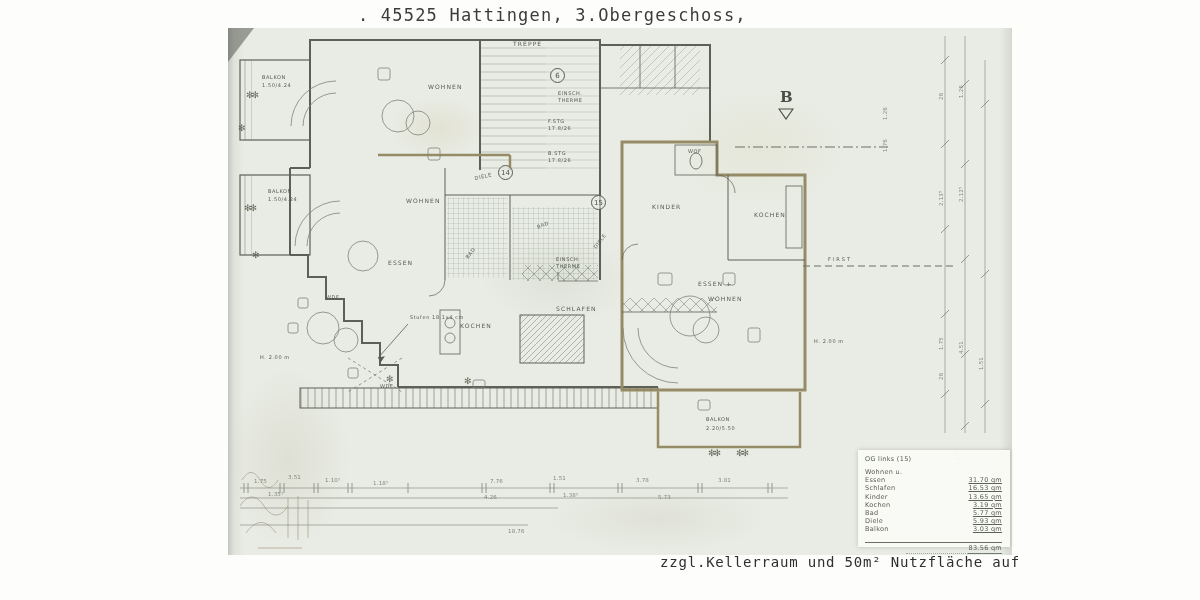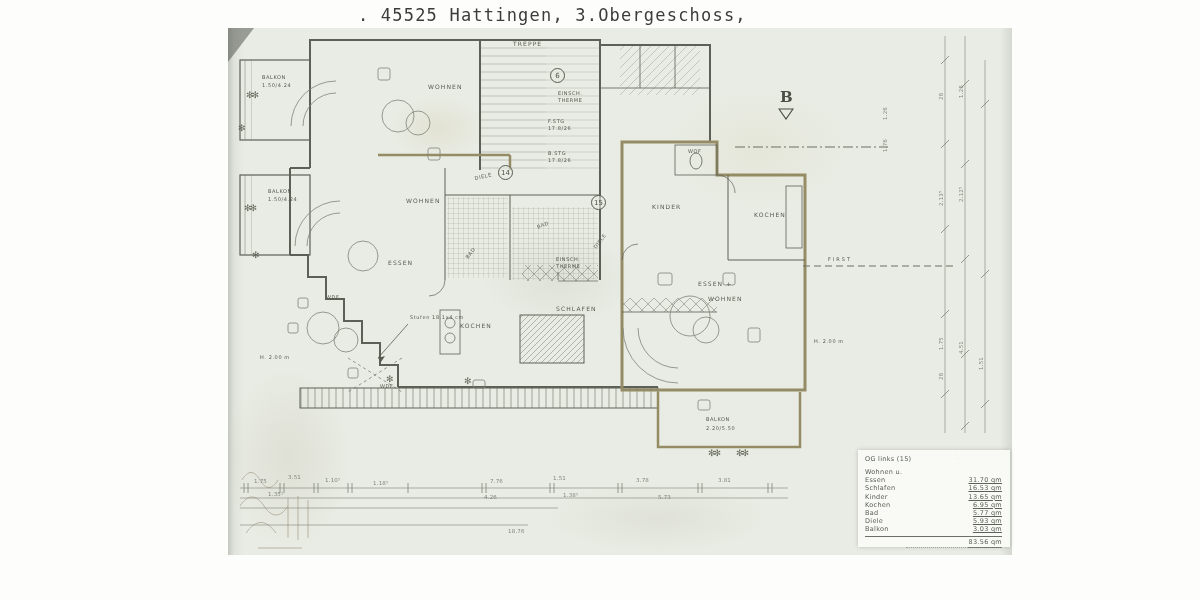--- a/index.html
+++ b/index.html
@@ -33,21 +33,21 @@
        font-family:"DejaVu Serif","Liberation Serif",serif;}
   .tri{position:absolute;width:16px;height:12px;}
   .tri svg{display:block;}
   
   #area-table{position:absolute;left:630px;top:422px;width:152px;height:97px;
        background:rgba(250,251,246,.95);box-shadow:0 0 4px rgba(100,105,95,.35);
        padding:5px 8px 4px 7px;box-sizing:border-box;color:#5b6156;font-size:6.5px;letter-spacing:.3px;}
   #area-table .tbl-title{margin-bottom:5px;color:#555c51;}
   .trow{display:flex;justify-content:space-between;line-height:8.2px;align-items:flex-end;}
   .trow .val{text-align:right;text-decoration:underline;}
-  .trow-total{margin-top:2px;border-top:.5px solid #6a7065;padding-top:1px;text-align:right;}
+  .trow-total{margin-top:8px;border-top:.5px solid #6a7065;padding-top:1px;text-align:right;}
   .trow-total .val{border-bottom:1.5px double #6a7065;padding-bottom:1px;}
   .tbl-dots{margin-top:1px;border-bottom:1px dotted #8a9084;width:70%;margin-left:auto;opacity:.7;}
 </style>
 </head>
 <body>
 
 <div id="stage">
 
   <div id="header-line" class="typed">. 45525 Hattingen, 3.Obergeschoss,</div>
 
@@ -286,21 +286,21 @@
       <div class="trow">
         <span>Schlafen</span>
         <span class="val">16.53 qm</span>
       </div>
       <div class="trow">
         <span>Kinder</span>
         <span class="val">13.65 qm</span>
       </div>
       <div class="trow">
         <span>Kochen</span>
-        <span class="val">6.95 qm</span>
+        <span class="val">3.19 qm</span>
       </div>
       <div class="trow">
         <span>Bad</span>
         <span class="val">5.77 qm</span>
       </div>
       <div class="trow">
         <span>Diele</span>
         <span class="val">5.93 qm</span>
       </div>
       <div class="trow">
@@ -308,15 +308,16 @@
         <span class="val">3.03 qm</span>
       </div>
       <div class="trow-total">
         <span class="val">83.56 qm</span>
       </div>
       <div class="tbl-dots"></div>
     </div>
   </div>
 
   <div id="footer-block" class="typed">
+    <div>zzgl.Kellerraum und 50m² Nutzfläche auf</div>
   </div>
 
 </div>
 
 </body></html>

